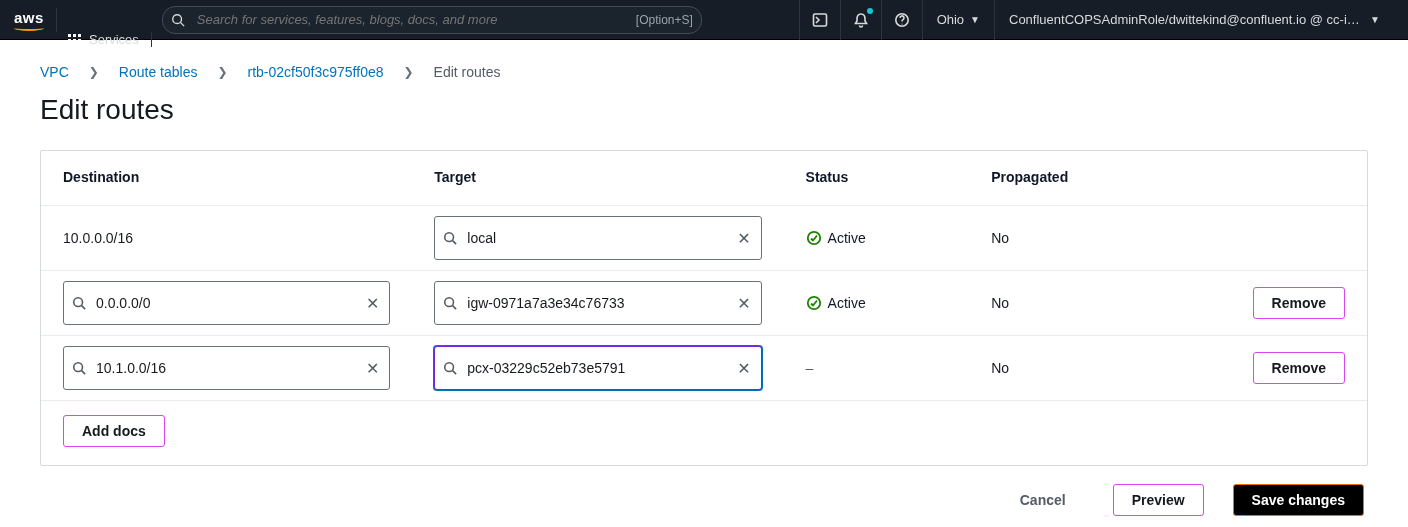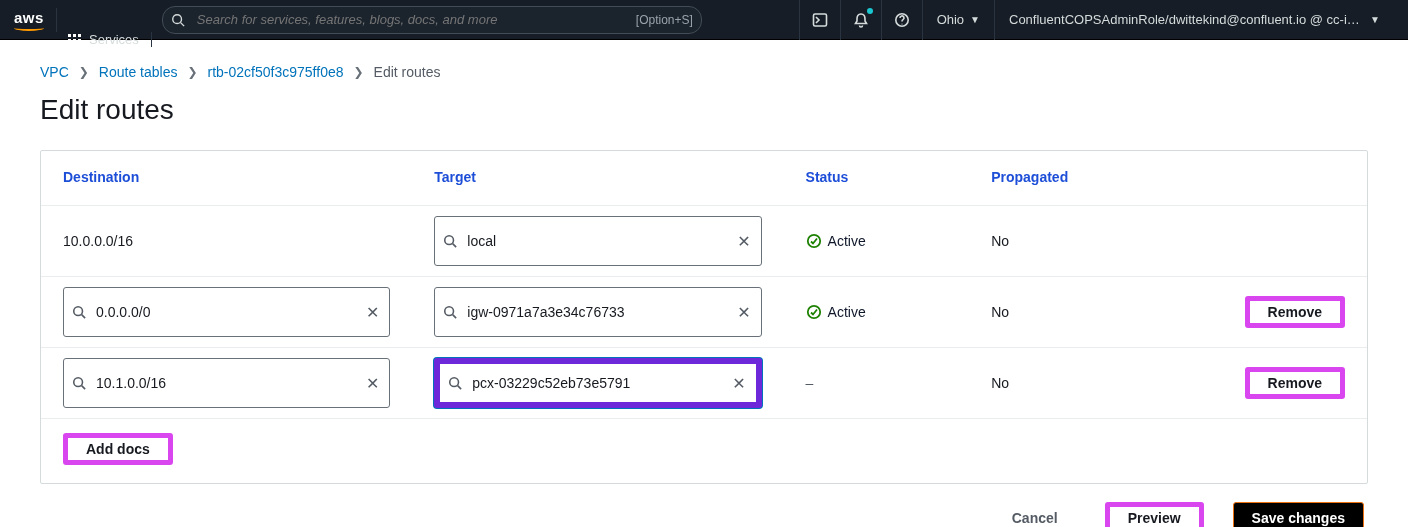--- a/index.html
+++ b/index.html
@@ -85,71 +85,71 @@
   .notif-dot {
     position:absolute; top:8px; right:8px; width:6px; height:6px;
     background:#1ac7d0; border-radius:50%;
   }
   .role-text {
     white-space:nowrap; overflow:hidden; text-overflow:ellipsis; max-width:360px;
   }
 
   
   .page { padding: 24px 40px 30px; }
-  .breadcrumb { display:flex; align-items:center; gap:10px; font-size:14px; margin-bottom:14px; }
+  .breadcrumb { display:flex; align-items:center; gap:20px; font-size:14px; margin-bottom:14px; }
   .bc-link { color:#0073bb; text-decoration:none; cursor:pointer; }
   .bc-sep { color:#687078; font-size:12px; }
   .bc-current { color:#545b64; }
 
   h1.page-title { font-size:28px; font-weight:400; margin:6px 0 24px; color:#16191f; }
 
   .panel {
     border:1px solid #d5dbdb; border-radius:2px;
     padding: 0;
     background:#fff;
   }
 
   .routes-table { width:100%; border-collapse:collapse; }
   .routes-table th {
-    text-align:left; font-weight:700; font-size:14px; color:#1d4ed8;
+    text-align:left; font-weight:700; font-size:14px; color:#0f172a;
     padding:18px 22px 20px; border-bottom:1px solid #eaeded;
   }
   .routes-table td {
     padding:10px 22px; vertical-align:middle;
     border-bottom:1px solid #eaeded;
   }
   .routes-table tr.footrow td { border-bottom:0; padding:14px 22px 18px; }
 
   .col-dest   { width:28%; }
   .col-target { width:28%; }
   .col-status { width:14%; }
   .col-prop   { width:14%; }
   .col-rem    { width:16%; text-align:right; }
 
   .select-like {
     display:flex; align-items:center;
     border:1px solid #687078; border-radius:3px;
-    height:50px; padding:0 8px; gap:8px; background:#fff;
-  }
-  .select-like.focused { border:6px solid #6d28d9; box-shadow:0 0 0 1px #0073bb; }
+    height:44px; padding:0 8px; gap:8px; background:#fff;
+  }
+  .select-like.focused { border:1px solid #6d28d9; box-shadow:0 0 0 1px #0073bb; }
   .select-like input {
     flex:1; border:0; outline:0; font-size:14px; color:#16191f; background:transparent;
   }
   .clear-x { color:#545b64; cursor:pointer; font-size:16px; padding:2px 2px; }
 
   .status-active { color:#0f172a; display:flex; align-items:center; gap:6px; font-size:14px; }
   .status-dash { color:#545b64; }
 
   .btn {
     display:inline-flex; align-items:center; justify-content:center;
     border:1px solid #545b64; background:#fff; color:#16191f;
     border-radius:3px; height:32px; padding:0 18px;
     font-weight:700; font-size:14px; cursor:pointer;
   }
-  .btn-light { border:5px solid #d946ef;text-align:right; }
+  .btn-light { border:1px solid #d946ef;text-align:right; }
   .btn-link { border:0; background:transparent; color:#545b64; font-weight:700; }
   .btn-primary { border:1px solid #ec7211; background:#000000; color:#fff; }
 
   .actions-bar {
     display:flex; justify-content:flex-end; gap:29px;
     padding:18px 4px 0;
   }
 
   .icon-stroke { stroke:#d5dbdb; fill:none; stroke-width:1.6; }
   .icon-stroke-dark { stroke:#545b64; fill:none; stroke-width:1.8; }

